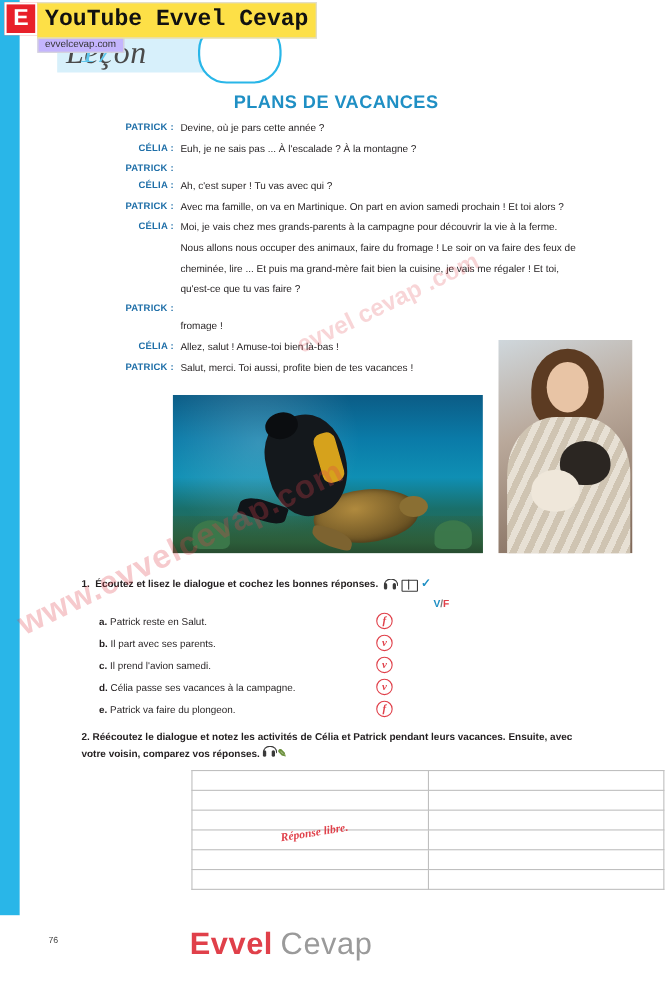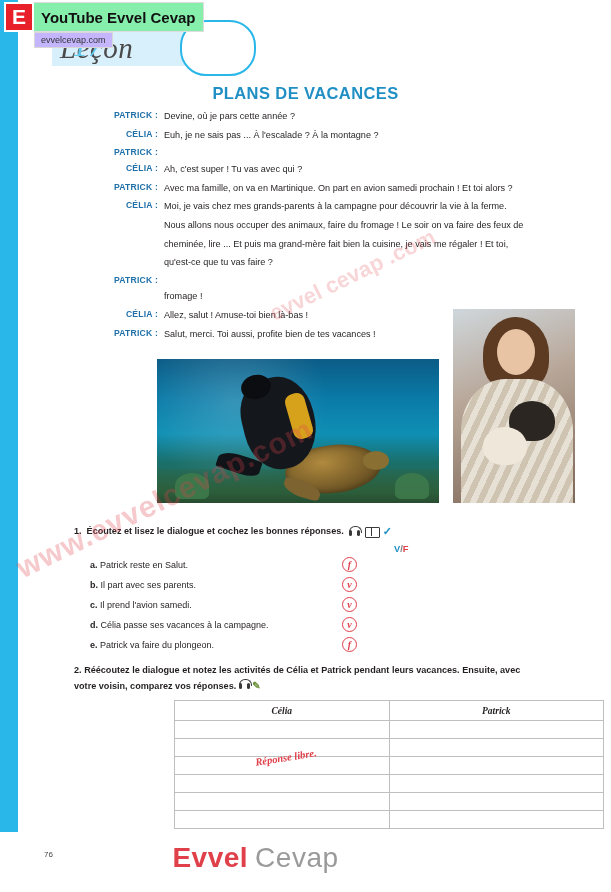--- a/index.html
+++ b/index.html
@@ -28,23 +28,23 @@
     position:absolute;left:4px;top:2px;
     display:flex;align-items:stretch;
     z-index:60;
   }
   .wm-e{
     width:30px;height:30px;background:#e8202a;color:#fff;
     font-weight:bold;font-size:21px;display:flex;align-items:center;justify-content:center;
     border:2px solid #fff;box-sizing:border-box;
   }
   .wm-title{
-    background:#86efac;color:#111;font-weight:bold;font-size:15px;
+    background:#fde047;color:#111;font-weight:bold;font-size:21px;
     padding:4px 7px 4px 7px;border:1px solid #ddd;border-left:none;
-    display:flex;align-items:center;white-space:nowrap;
+    display:flex;align-items:center;white-space:nowrap;font-family:Liberation Mono, monospace;
   }
   .wm-sub{
     position:absolute;left:34px;top:32px;
     background:#c4b5fd;border:1px solid #d8d8d8;
     font-size:9px;color:#333;padding:2px 6px;white-space:nowrap;
   }
 
   
   .lesson-wrap{
     position:absolute;left:24px;top:20px;width:230px;height:52px;margin-left:28px;
@@ -409,24 +409,20 @@
     <div class="body">
       <span>2.</span>
       <span>Réécoutez le dialogue et notez les activités de Célia et Patrick pendant leurs vacances. Ensuite, avec</span><br>
       <span>votre voisin, comparez vos réponses.</span>
       <span class="ico ico-headphone"></span>
       <span class="ico ico-pencil">✎</span>
     </div>
 
     <table class="tbl">
       <tbody>
-          <tr>
-        <th style="width:50%">Célia</th>
-        <th style="width:50%">Patrick</th>
-      </tr>
       <tr>
             <td></td>
             <td></td>
           </tr>
       <tr>
             <td></td>
             <td></td>
           </tr>
       <tr>
             <td></td>

